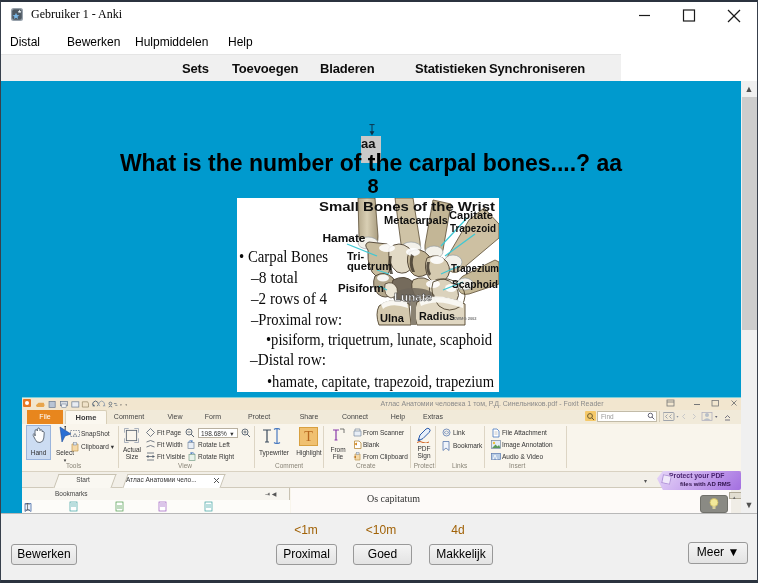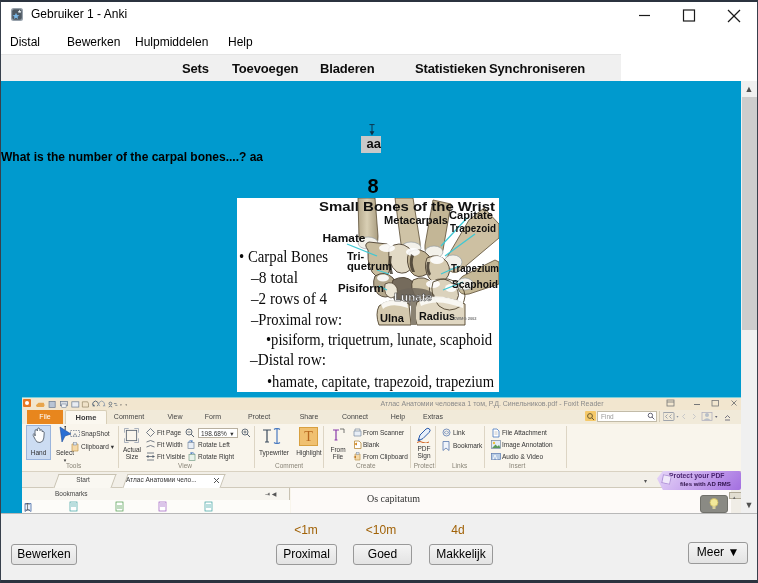--- a/index.html
+++ b/index.html
@@ -3,21 +3,21 @@
 <meta charset="utf-8">
 <style>
   * { margin:0; padding:0; box-sizing:border-box; }
   html,body { width:758px; height:583px; overflow:hidden; }
   body { position:relative; font-family:"Liberation Sans",sans-serif; background:#fff; }
   .abs { position:absolute; }
   #frame { left:0; top:0; width:758px; height:583px; border:1px solid #38404c; border-top:2px solid #2b333f; border-bottom:3px solid #2b333f; z-index:50; pointer-events:none; }
   
   #titlebar { left:1px; top:2px; width:756px; height:28px; background:#fff; }
   #appicon { left:11px; top:8px; width:12px; height:13px; }
-  #title { left:31px; top:7px; font-size:12px; color:#000; }
+  #title { left:31px; top:7px; font-size:12px; color:#000;font-family:Liberation Serif, serif; }
   .winbtn { top:0; height:29px; }
   
   #menubar { left:1px; top:30px; width:756px; height:24px; background:#fff; font-size:12px; color:#000; }
   #menubar span { position:absolute; top:5px; }
   
   #toolbar { left:1px; top:54px; width:620px; height:27px; background:#f0f0f0; border-top:1px solid #e5e5e5; font-weight:bold; font-size:13px; color:#0d0d0d; }
   #toolbar span { position:absolute; top:6px; letter-spacing:-0.15px; }
   
   #content { left:1px; top:81px; width:740px; height:432px; background:#009ace; overflow:hidden; }
   #vscroll { left:741px; top:81px; width:16px; height:432px; background:#f0f0f0; }
@@ -62,22 +62,22 @@
   <span style="left:414px;">Statistieken</span>
   <span style="left:488px;">Synchroniseren</span>
 </div>
 
 <div id="content" class="abs">
   <svg class="abs" style="left:364px;top:43px;width:14px;height:12px;" viewBox="0 0 14 14">
     <line x1="4" y1="0.7" x2="10" y2="0.7" stroke="#0c3248" stroke-width="1.1"></line>
     <line x1="7" y1="0.7" x2="7" y2="9.5" stroke="#0c3248" stroke-width="1.1"></line>
     <path d="M4.2 8.5 L9.8 8.5 L7 13.5 Z" fill="#0c3248"></path>
   </svg>
-  <div class="abs" style="left:360px;top:55px;width:20px;height:17px;background:#c9c9c9;color:#111;font-size:13px;font-weight:bold;text-align:right;line-height:16px;">aa</div>
-  <div class="abs" style="left:0;top:69px;width:740px;font-size:12px;font-weight:bold;color:#000;">What is the number of the carpal bones....? aa</div>
+  <div class="abs" style="left:360px;top:55px;width:20px;height:27px;background:#c9c9c9;color:#111;font-size:13px;font-weight:bold;text-align:left;line-height:16px;">aa</div>
+  <div class="abs" style="left:0;top:69px;width:740px;text-align:center;font-size:23px;font-weight:bold;color:#000;">What is the number of the carpal bones....? aa</div>
   <div class="abs" style="left:2px;top:94px;width:740px;text-align:center;font-size:20px;font-weight:bold;color:#000;">8</div>
 
   <svg id="wrist" class="abs" style="left:236px;top:117px;width:262px;height:194px;background:#fff;" viewBox="0 0 262 194">
     <defs>
       <linearGradient id="boneg" x1="0" y1="0" x2="1" y2="0">
         <stop offset="0" stop-color="#b5a98c"></stop>
           <stop offset="0.45" stop-color="#d9cfb4"></stop>
           <stop offset="1" stop-color="#a99d80"></stop>
       </linearGradient>
     </defs>

